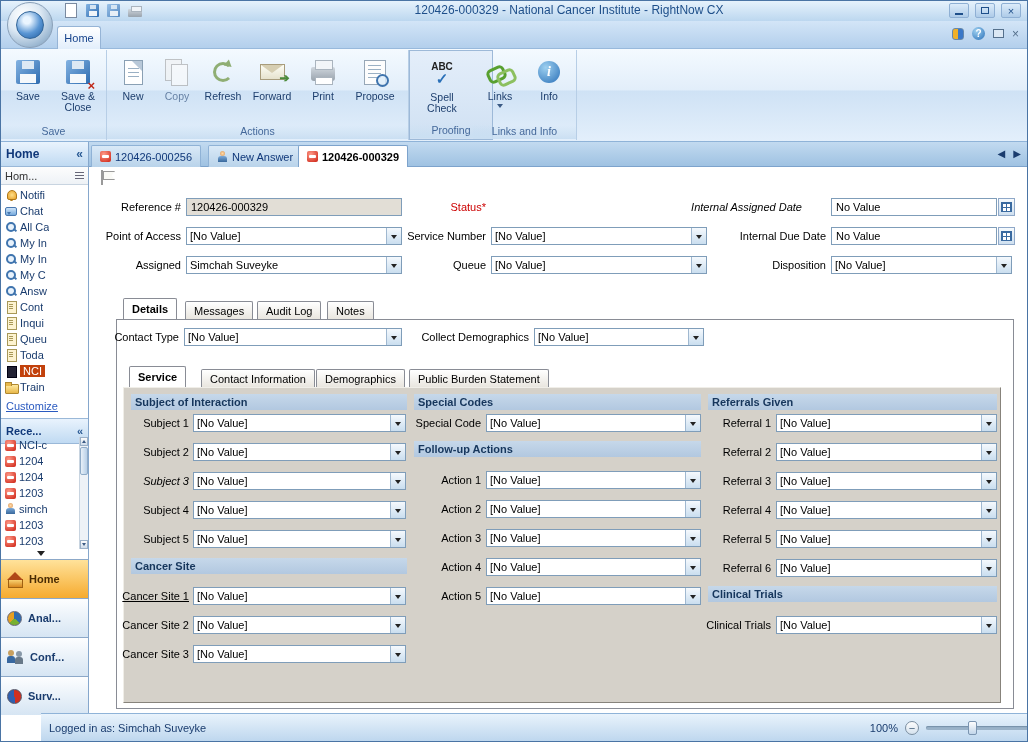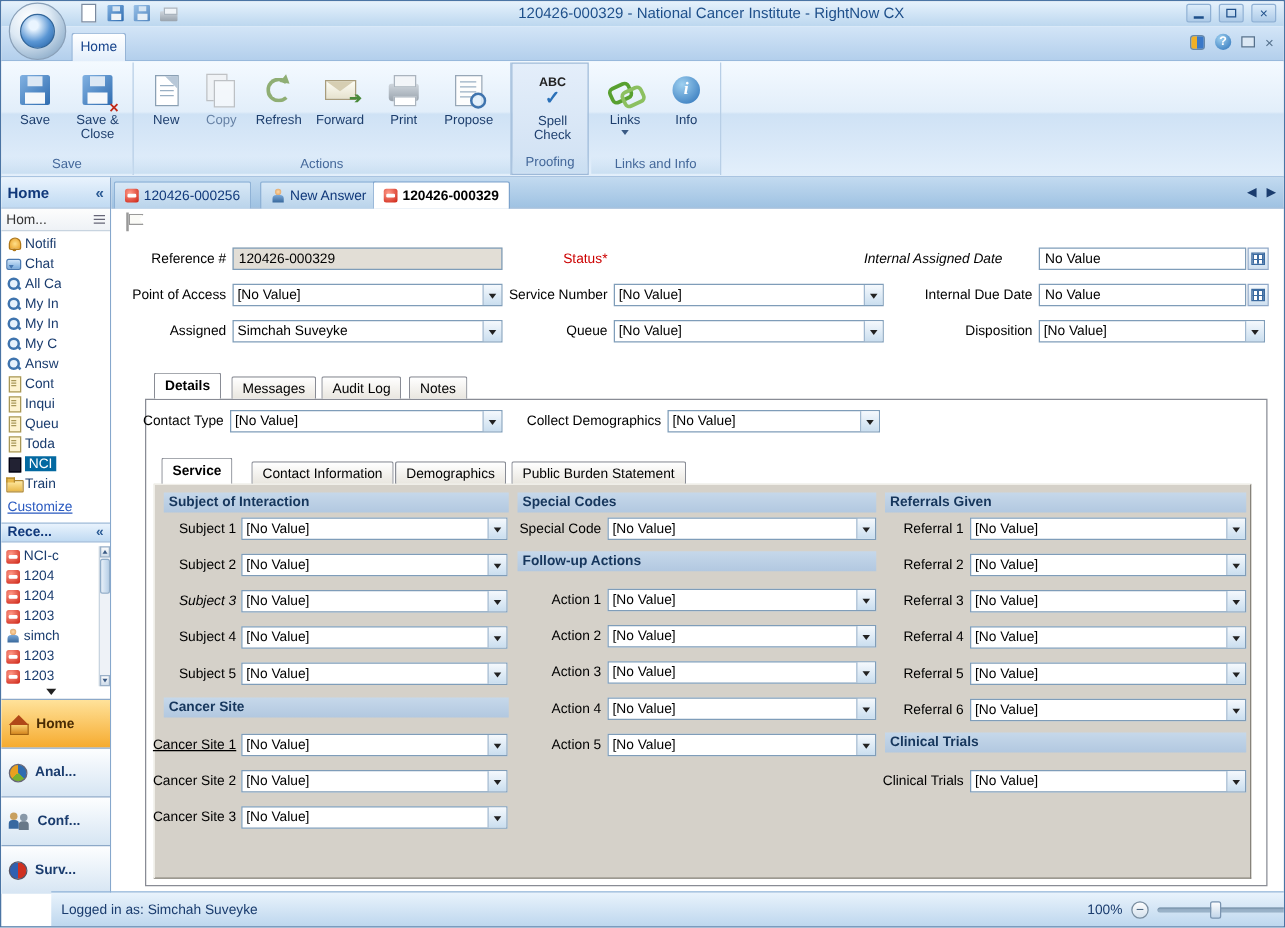--- a/index.html
+++ b/index.html
@@ -94,23 +94,23 @@
   .sidebar{position:absolute;left:0;top:141px;width:88px;height:573px;background:#fff;border-right:1px solid #86a7cc;}
   .sb-head{position:absolute;left:0;top:0;width:100%;height:25px;background:linear-gradient(#e9f3fd,#c0daf2);border-bottom:1px solid #9ab8d8;display:flex;align-items:center;padding:0 5px;font-weight:bold;color:#10387a;font-size:12px;}
   .chev{margin-left:auto;font-weight:bold;color:#2a5a94;}
   .chev::after{content:"«";}
   .sb-cap{position:absolute;left:0;top:25px;width:100%;height:18px;display:flex;align-items:center;padding:0 4px;font-size:11px;color:#333;border-bottom:1px solid #c8d4e0;background:linear-gradient(#fdfdfd,#eef2f6);}
   .burger{margin-left:auto;width:9px;height:7px;border-top:1px solid #667;border-bottom:1px solid #667;position:relative;}
   .burger::after{content:"";position:absolute;left:0;top:2px;width:9px;height:1px;background:#667;}
   .tree{position:absolute;left:0;top:45px;width:100%;}
   .ti{height:16px;display:flex;align-items:center;gap:3px;padding-left:4px;font-size:11px;color:#1a3c6e;white-space:nowrap;overflow:hidden;}
   .ti .tlabel{overflow:hidden;}
-  .ti.selected .tlabel{background:#0369a1;color:#fff;padding:0 3px;}
+  .ti.selected .tlabel{background:#c2410c;color:#fff;padding:0 3px;}
   .customize{position:absolute;left:5px;top:258px;font-size:11px;color:#2a5ac0;text-decoration:underline;}
-  .rec-head{position:absolute;left:0;top:276px;width:100%;height:16px;background:linear-gradient(#e9f3fd,#c0daf2);border-top:1px solid #9ab8d8;border-bottom:1px solid #9ab8d8;display:flex;align-items:center;padding:0 5px;font-weight:bold;color:#10387a;font-size:11px;}
+  .rec-head{position:absolute;left:0;top:276px;width:100%;height:26px;background:linear-gradient(#e9f3fd,#c0daf2);border-top:1px solid #9ab8d8;border-bottom:1px solid #9ab8d8;display:flex;align-items:center;padding:0 5px;font-weight:bold;color:#10387a;font-size:11px;}
   .reclist{position:absolute;left:0;top:295px;width:100%;height:112px;}
   .sb-scroll{position:absolute;right:0;top:0;width:9px;height:112px;background:#eef2f7;border-left:1px solid #c8d4e0;}
   .sb-scroll .up,.sb-scroll .dn{position:absolute;left:0;width:8px;height:9px;background:linear-gradient(#fdfdfd,#cfdcea);border:1px solid #9ab0c8;display:flex;align-items:center;justify-content:center;}
   .sb-scroll .up{top:0;}
   .sb-scroll .dn{bottom:0;}
   .sb-scroll .thumb{position:absolute;left:0;top:10px;width:8px;height:28px;background:linear-gradient(90deg,#e8f0f8,#b8d0e8);border:1px solid #90acc8;border-radius:2px;}
   .tri-up{width:0;height:0;border:2.5px solid transparent;border-bottom:3.5px solid #3a5a84;margin-top:-2px;}
   .tri-dn{width:0;height:0;border:2.5px solid transparent;border-top:3.5px solid #3a5a84;margin-top:2px;}
   .more-ind{position:absolute;left:36px;top:409px;width:0;height:0;border:4px solid transparent;border-top:5px solid #222;}
 
@@ -264,21 +264,21 @@
       </div>
       <div class="rbtn" style="left:242px;width:52px;">
         <span class="ric">
             <span class="ic-propose"></span>
           </span>
         <span class="lab">Propose</span>
       </div>
       <div class="rg-label">Actions</div>
     </div>
 
-    <div class="rgroup hl" style="left:408px;width:62px;">
+    <div class="rgroup hl" style="left:408px;width:84px;">
       <div class="rbtn" style="left:7px;width:50px;">
         <span class="ric">
             <span class="ic-spell">
               <span class="abc">ABC</span>
               <span class="chk">✓</span>
             </span>
           </span>
         <span class="lab">Spell Check</span>
       </div>
       <div class="rg-label">Proofing</div>

